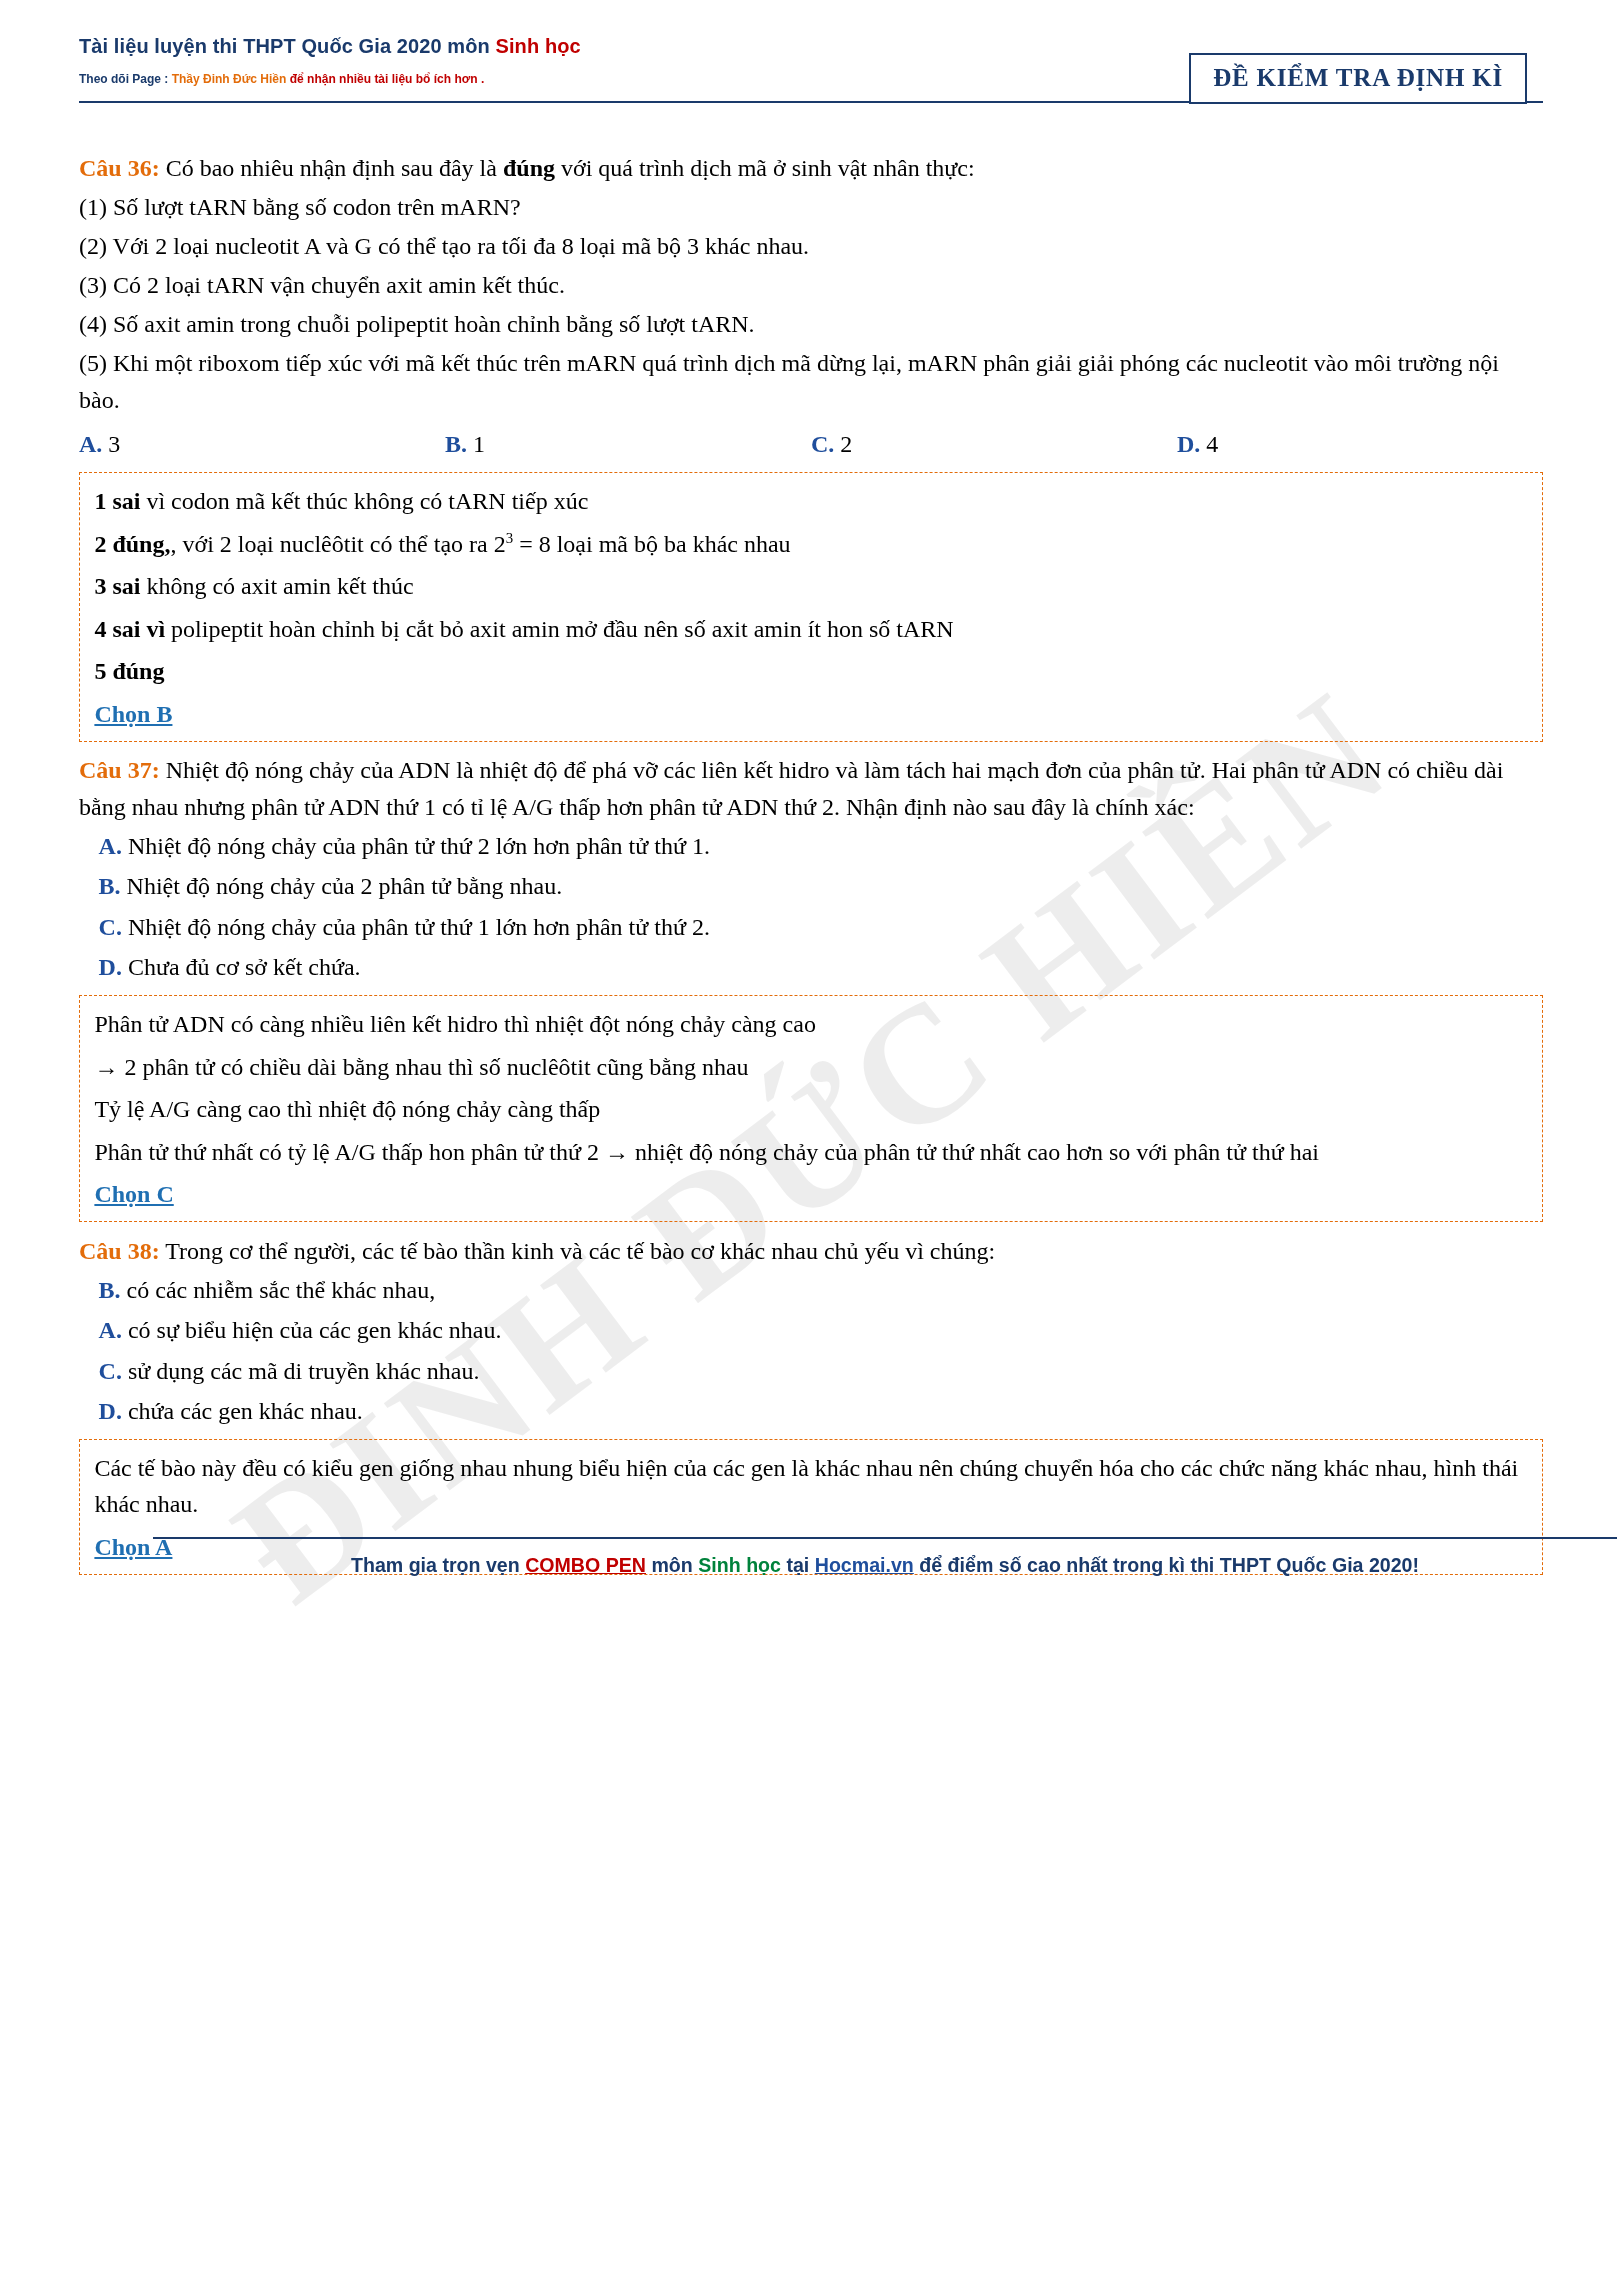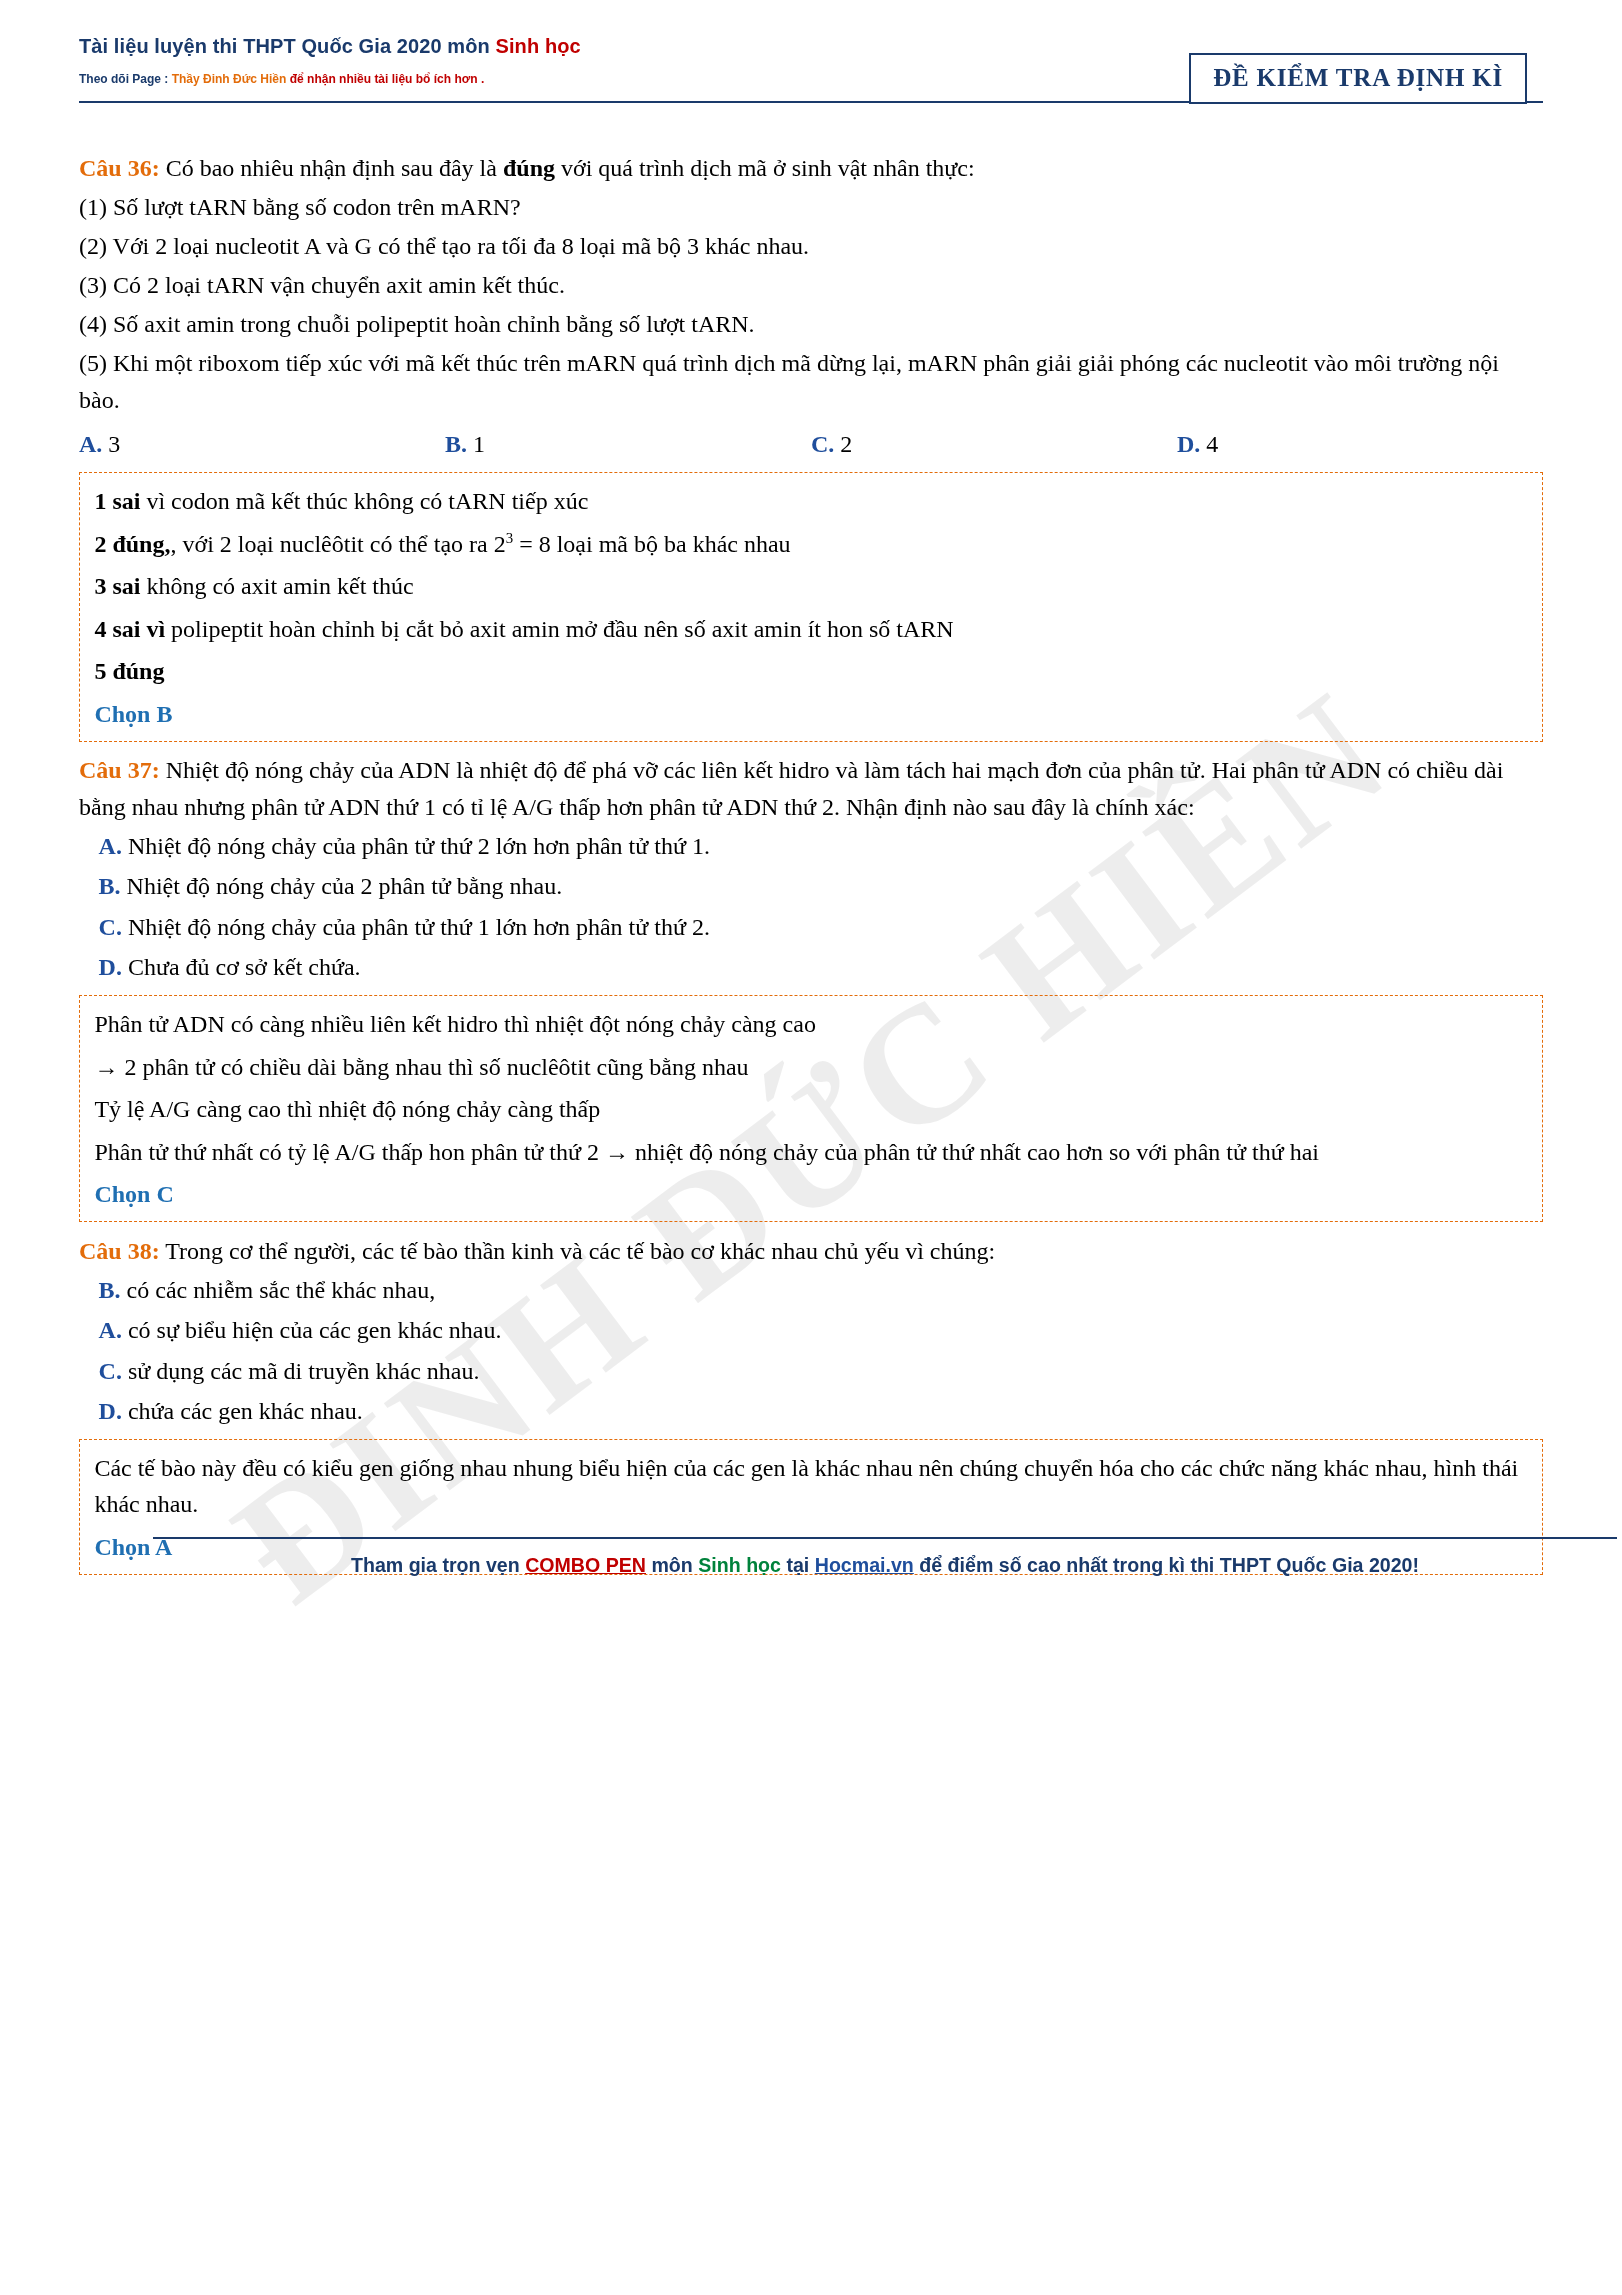--- a/index.html
+++ b/index.html
@@ -114,21 +114,21 @@
     border: 1.3px dashed #e36c0a;
     padding: 10.5px 14.4px 9.2px 14.4px;
     margin: 9.2px 0 10.5px 0;
     background: transparent;
   }
   .expl-line {
     margin: 0 0 6.5px 0;
     font-size: 24px;
     line-height: 1.5;
   }
-  .expl-line:last-child { margin-bottom: 0; }
+  .expl-line:last-child { margin-bottom: 0; text-decoration: underline; }
   .chon {
     color: #1f6fb2;
     font-weight: bold;
   }
   sup { font-size: 0.62em; vertical-align: super; line-height: 0; }
 
   
   .watermark {
     position: absolute;
     left: 50%;

